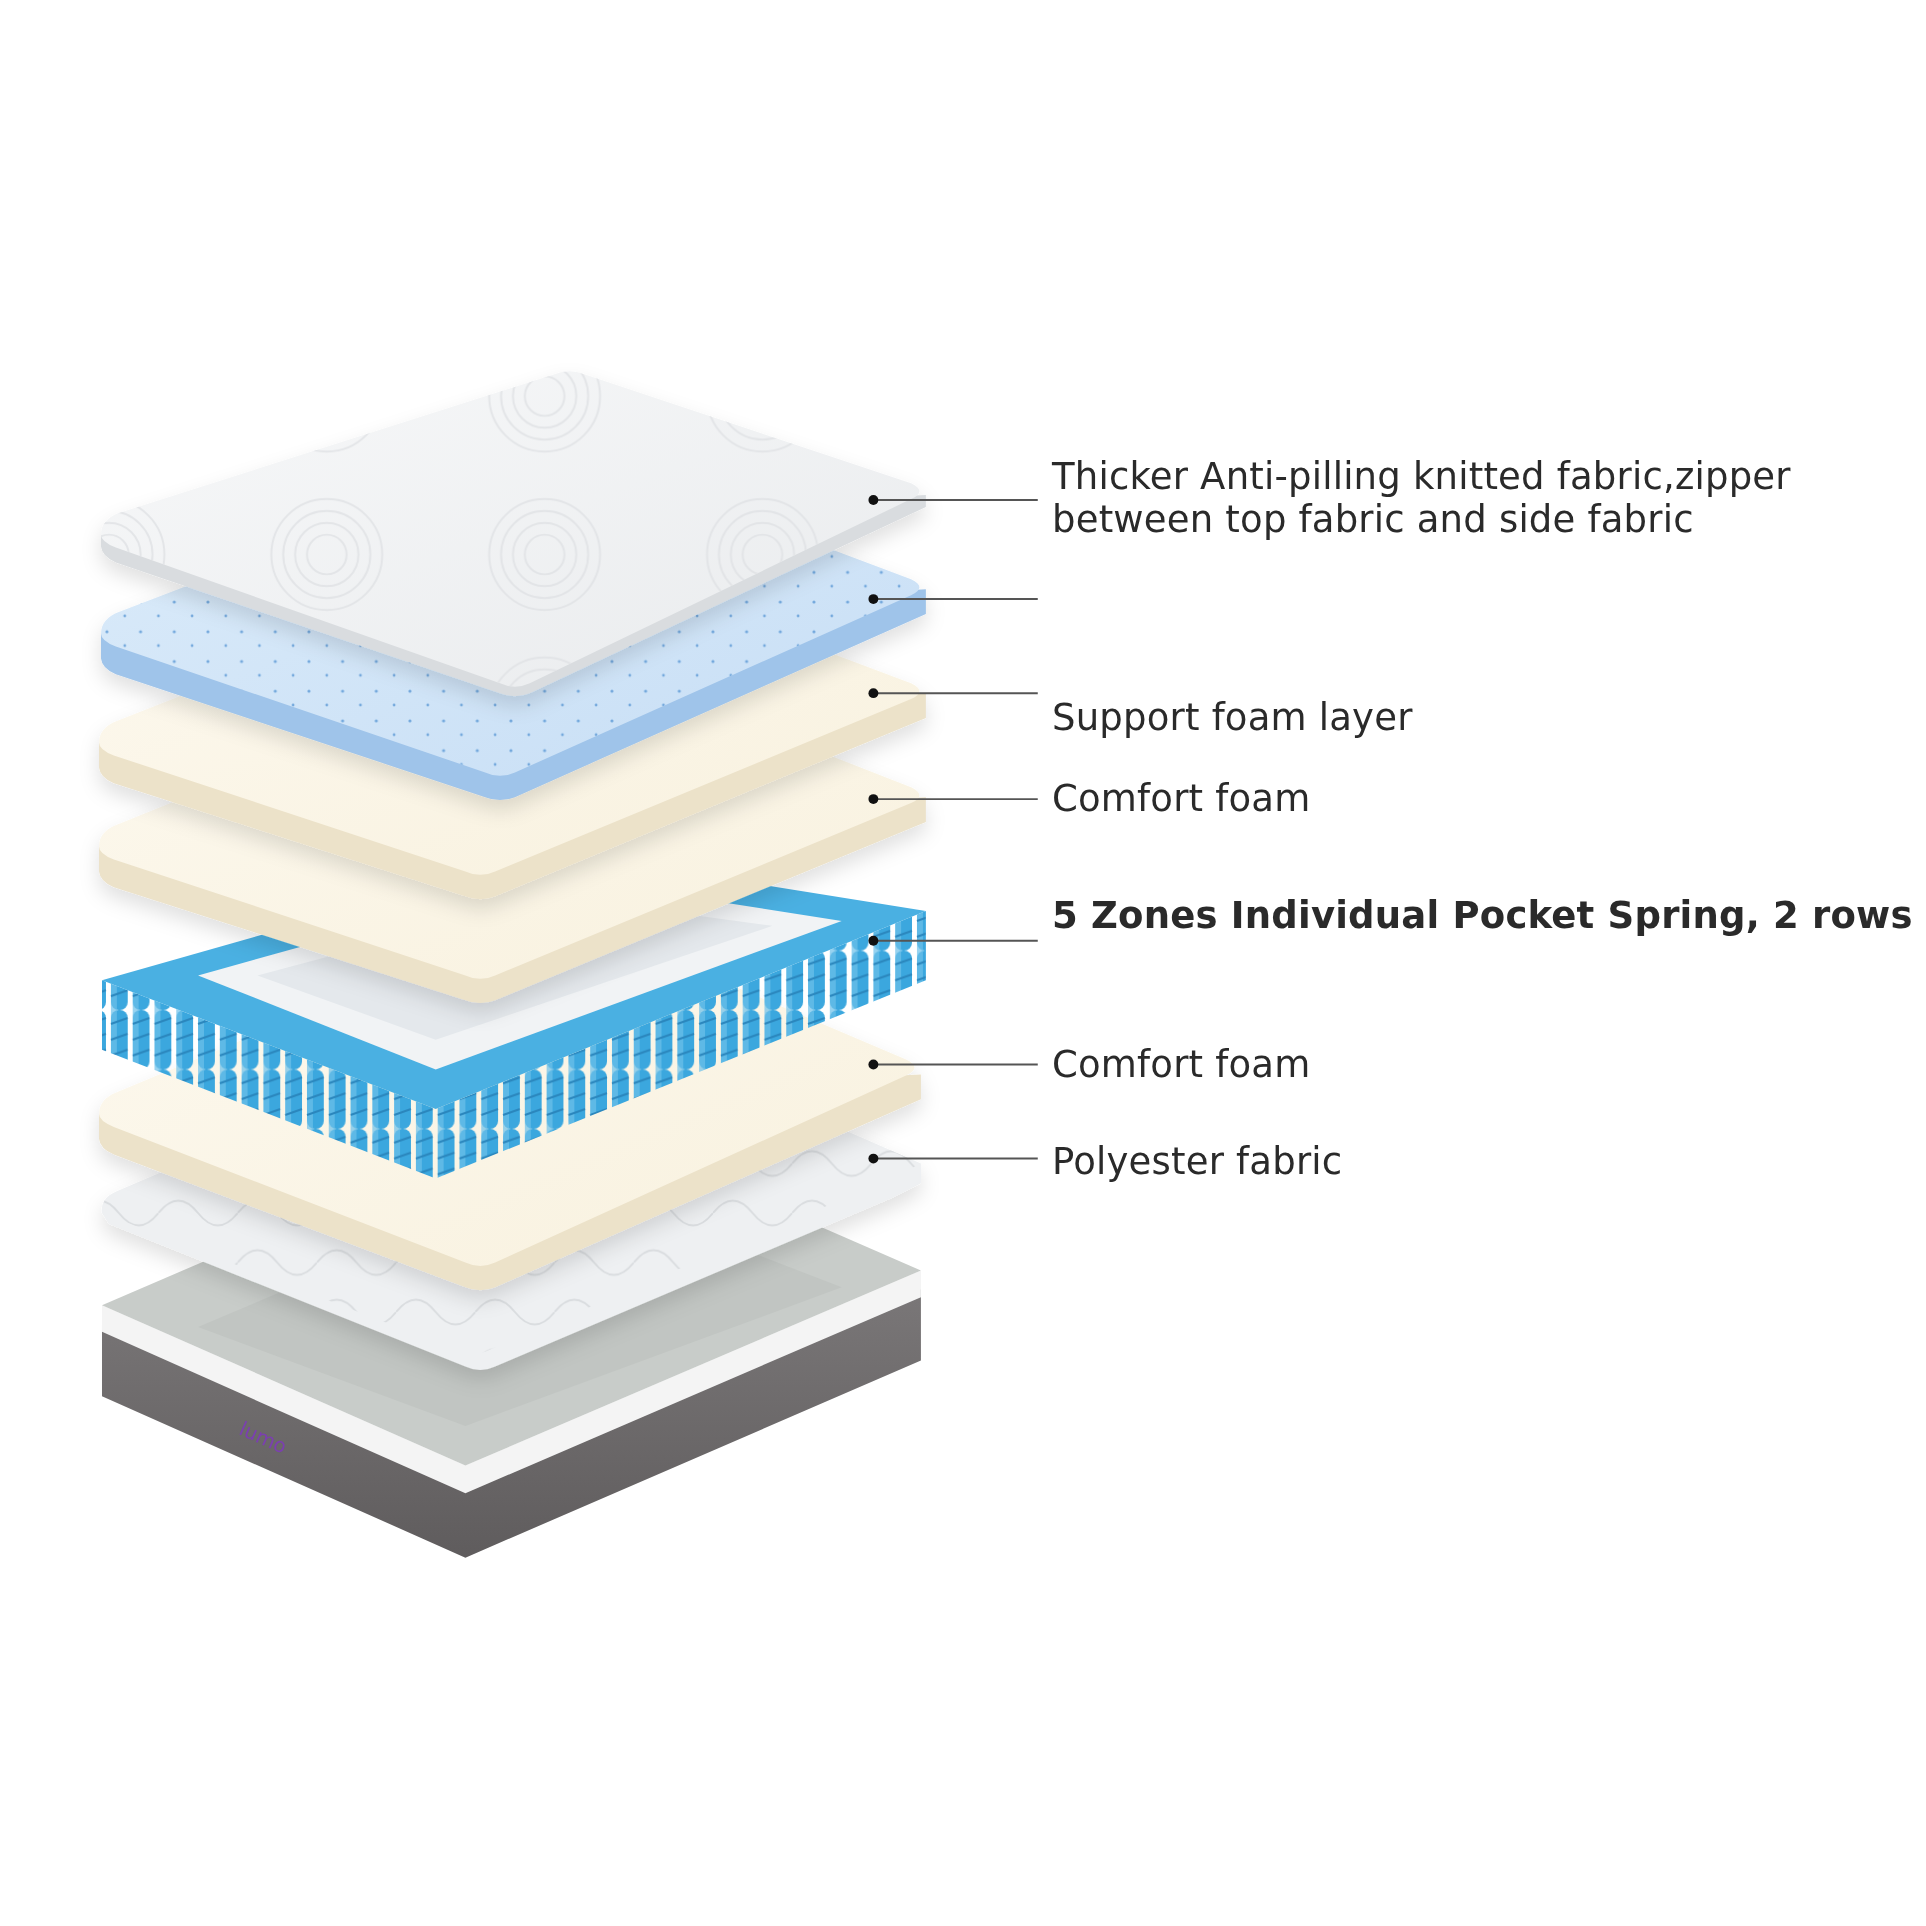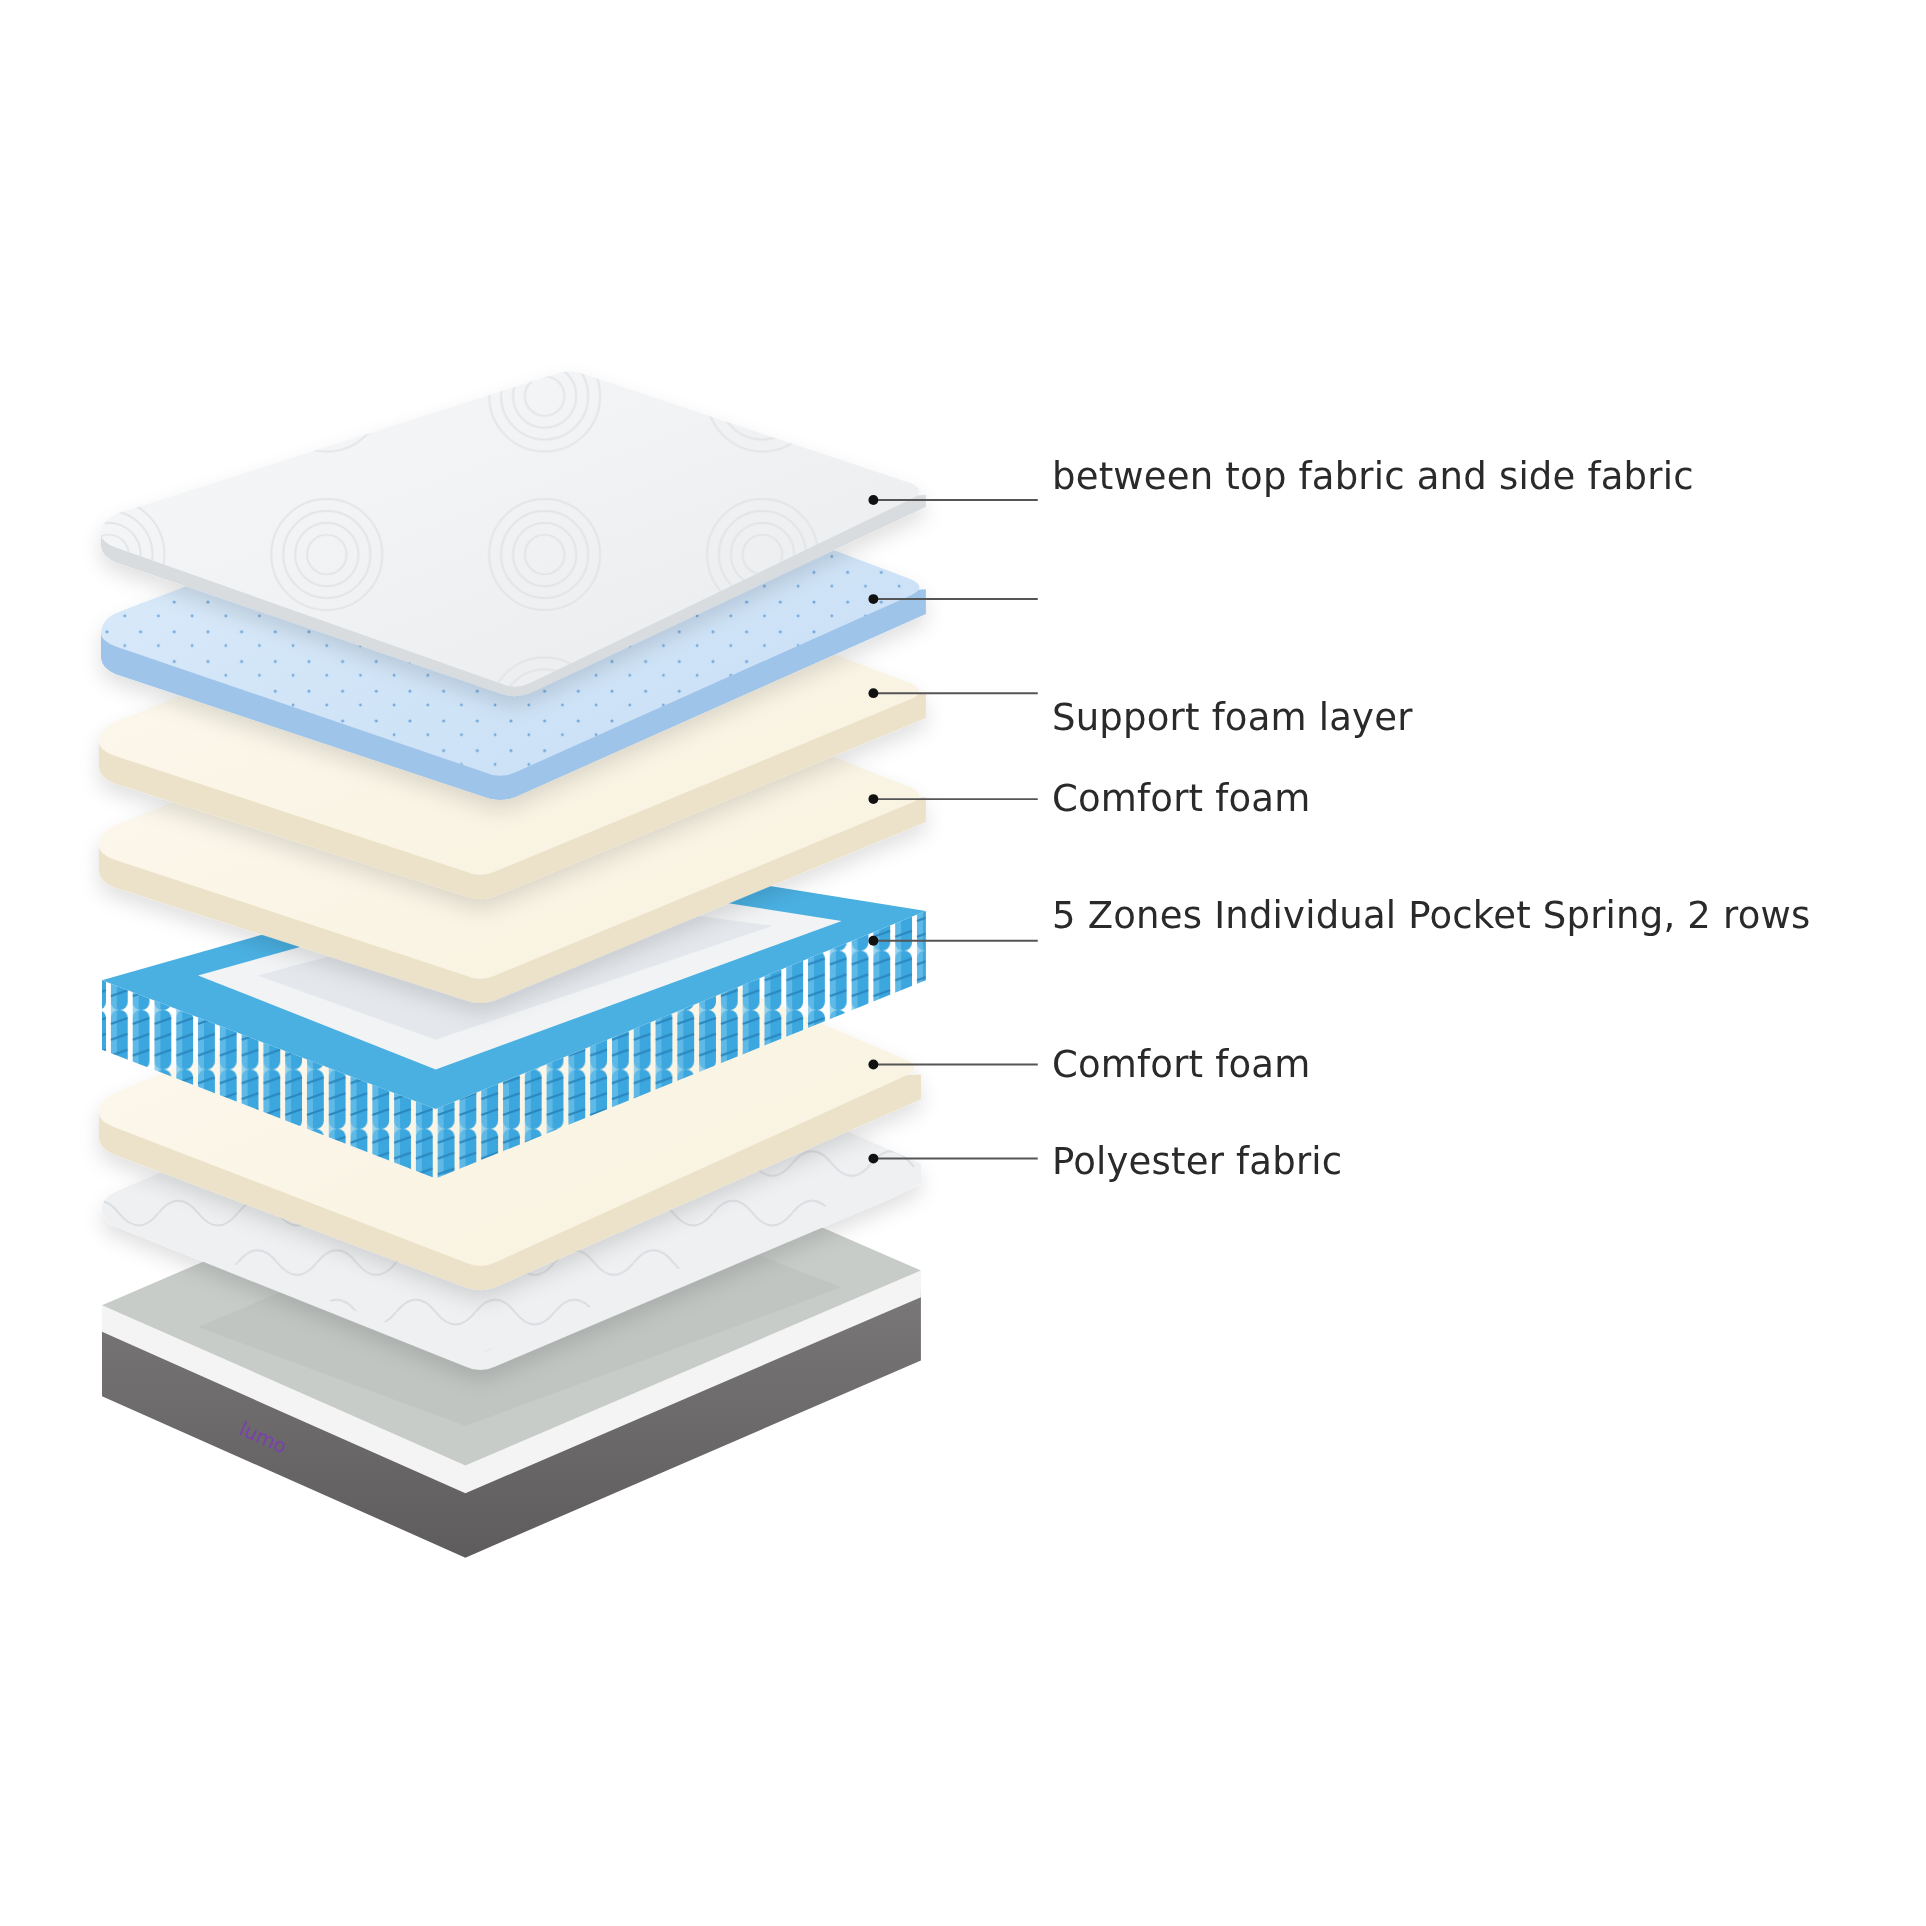--- a/index.html
+++ b/index.html
@@ -147,29 +147,30 @@
       <circle cx="882" cy="605" r="5"></circle>
       <circle cx="882" cy="700" r="5"></circle>
       <circle cx="882" cy="807" r="5"></circle>
       <circle cx="882" cy="950" r="5"></circle>
       <circle cx="882" cy="1075" r="5"></circle>
       <circle cx="882" cy="1170" r="5"></circle>
     </g>
   </svg>
 
   <div class="label" style="top:455px;">
+    <span class="line">Thicker Anti-pilling knitted fabric,zipper</span>
     <span class="line">between top fabric and side fabric</span>
   </div>
   <div class="label" style="top:696px;">
     <span class="line">Support foam layer</span>
   </div>
   <div class="label" style="top:777px;">
     <span class="line">Comfort foam</span>
   </div>
-  <div class="label" style="top:890px;line-height:51px;">
+  <div class="label" style="top:890px;line-height:51px;font-weight:bold;">
     <span class="line">5 Zones Individual Pocket Spring, 2 rows</span>
   </div>
   <div class="label" style="top:1043px;">
     <span class="line">Comfort foam</span>
   </div>
   <div class="label" style="top:1140px;text-align:right;">
     <span class="line">Polyester fabric</span>
   </div>
 </div>
 

